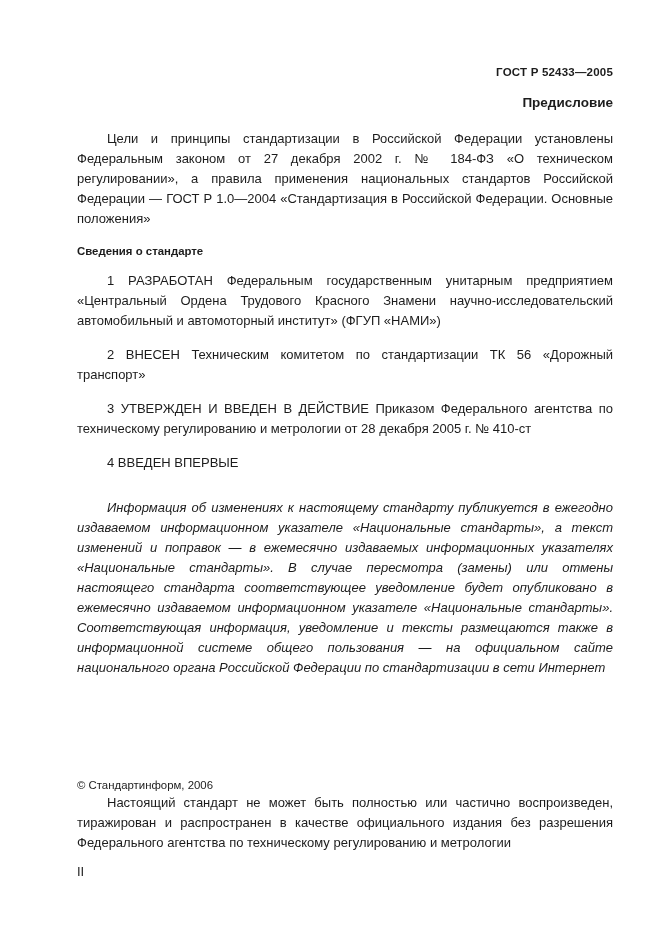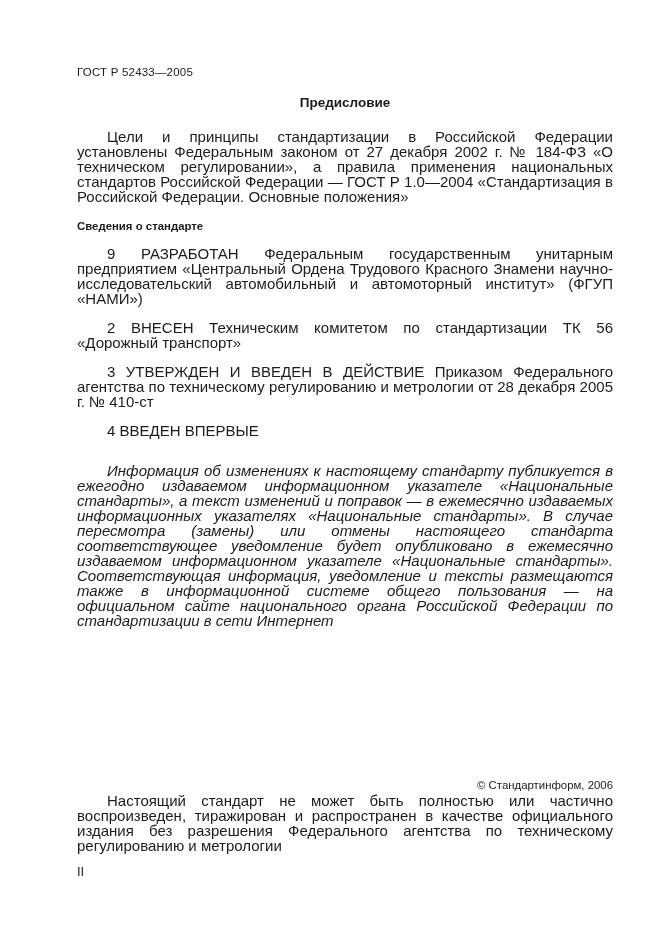--- a/index.html
+++ b/index.html
@@ -18,54 +18,55 @@
     background: #ffffff;
   }
   .content {
     position: absolute;
     left: 77px;
     right: 48px;
     top: 66px;
   }
   .std-code {
     font-size: 11.5px;
-    font-weight: normal;
+    font-weight: bold;
     letter-spacing: 0.2px;
+    text-align: right;
   }
   .doc-title {
     margin-top: 17px;
-    text-align: center;
+    text-align: right;
     font-size: 13.5px;
     font-weight: bold;
   }
   .para {
     text-align: justify;
     text-indent: 30px;
-    font-size: 15px;
-    line-height: 15px;
+    font-size: 13px;
+    line-height: 20px;
   }
   .intro { margin-top: 19px; }
   .section-heading {
     margin-top: 16px;
     font-size: 11.4px;
     font-weight: bold;
   }
   .item { margin-top: 14px; }
   .note {
     margin-top: 25px;
     font-style: italic;
   }
   .footer {
     position: absolute;
     left: 77px;
     right: 48px;
     top: 779px;
   }
   .copyright {
-    text-align: right;
+    text-align: left;
     font-size: 11.4px;
   }
   .notice { margin-top: 2px; }
   .page-number {
     margin-top: 11px;
     font-size: 13px;
   }
 </style>
 </head>
 <body>
@@ -73,21 +74,21 @@
 <div class="page">
   <div class="content">
     <div class="std-code">ГОСТ Р 52433—2005</div>
 
     <div class="doc-title">Предисловие</div>
 
     <p class="para intro">Цели и принципы стандартизации в Российской Федерации установлены Федеральным законом от 27 декабря 2002 г. № 184-ФЗ «О техническом регулировании», а правила применения национальных стандартов Российской Федерации — ГОСТ Р 1.0—2004 «Стандартизация в Российской Федерации. Основные положения»</p>
 
     <div class="section-heading">Сведения о стандарте</div>
 
-    <p class="para item">9 РАЗРАБОТАН Федеральным государственным унитарным предприятием «Центральный Ордена Трудового Красного Знамени научно-исследовательский автомобильный и автомоторный институт» (ФГУП «НАМИ»)</p>
+    <p class="para item">1 РАЗРАБОТАН Федеральным государственным унитарным предприятием «Центральный Ордена Трудового Красного Знамени научно-исследовательский автомобильный и автомоторный институт» (ФГУП «НАМИ»)</p>
 
     <p class="para item">2 ВНЕСЕН Техническим комитетом по стандартизации ТК 56 «Дорожный транспорт»</p>
 
     <p class="para item">3 УТВЕРЖДЕН И ВВЕДЕН В ДЕЙСТВИЕ Приказом Федерального агентства по техническому регулированию и метрологии от 28 декабря 2005 г. № 410-ст</p>
 
     <p class="para item">4 ВВЕДЕН ВПЕРВЫЕ</p>
 
     <p class="para note">Информация об изменениях к настоящему стандарту публикуется в ежегодно издаваемом информационном указателе «Национальные стандарты», а текст изменений и поправок — в ежемесячно издаваемых информационных указателях «Национальные стандарты». В случае пересмотра (замены) или отмены настоящего стандарта соответствующее уведомление будет опубликовано в ежемесячно издаваемом информационном указателе «Национальные стандарты». Соответствующая информация, уведомление и тексты размещаются также в информационной системе общего пользования — на официальном сайте национального органа Российской Федерации по стандартизации в сети Интернет</p>
   </div>
 

